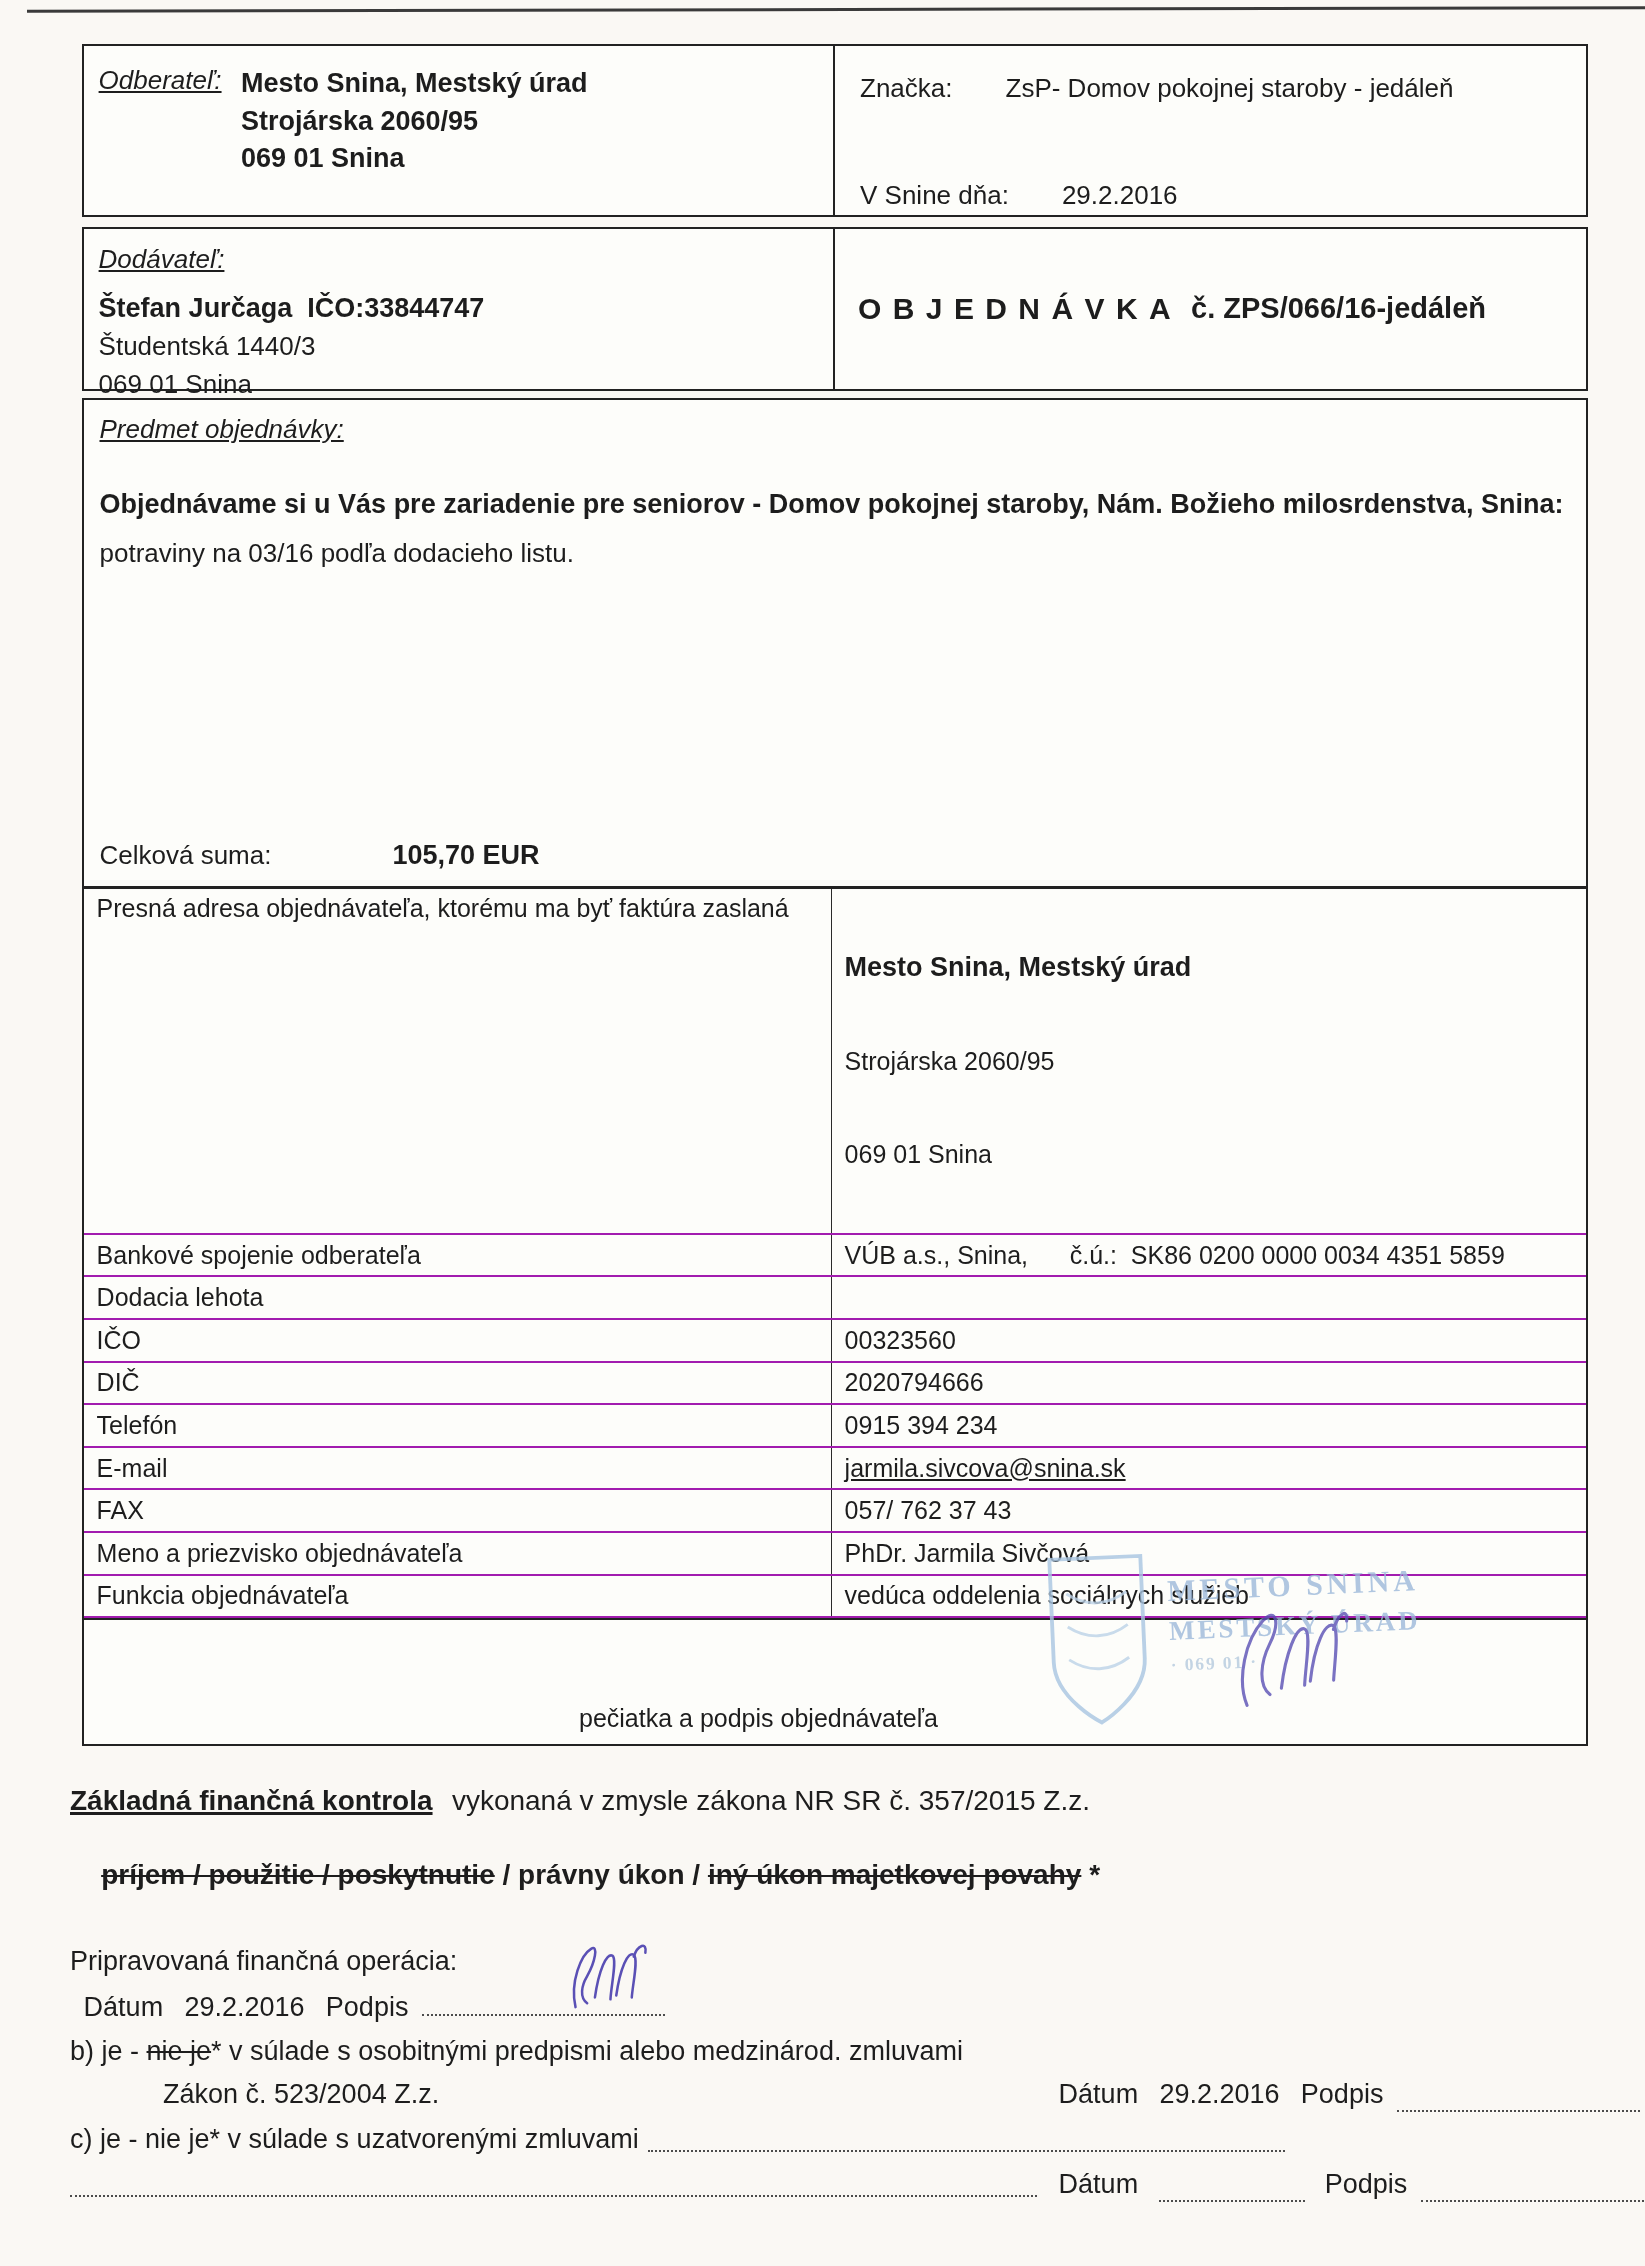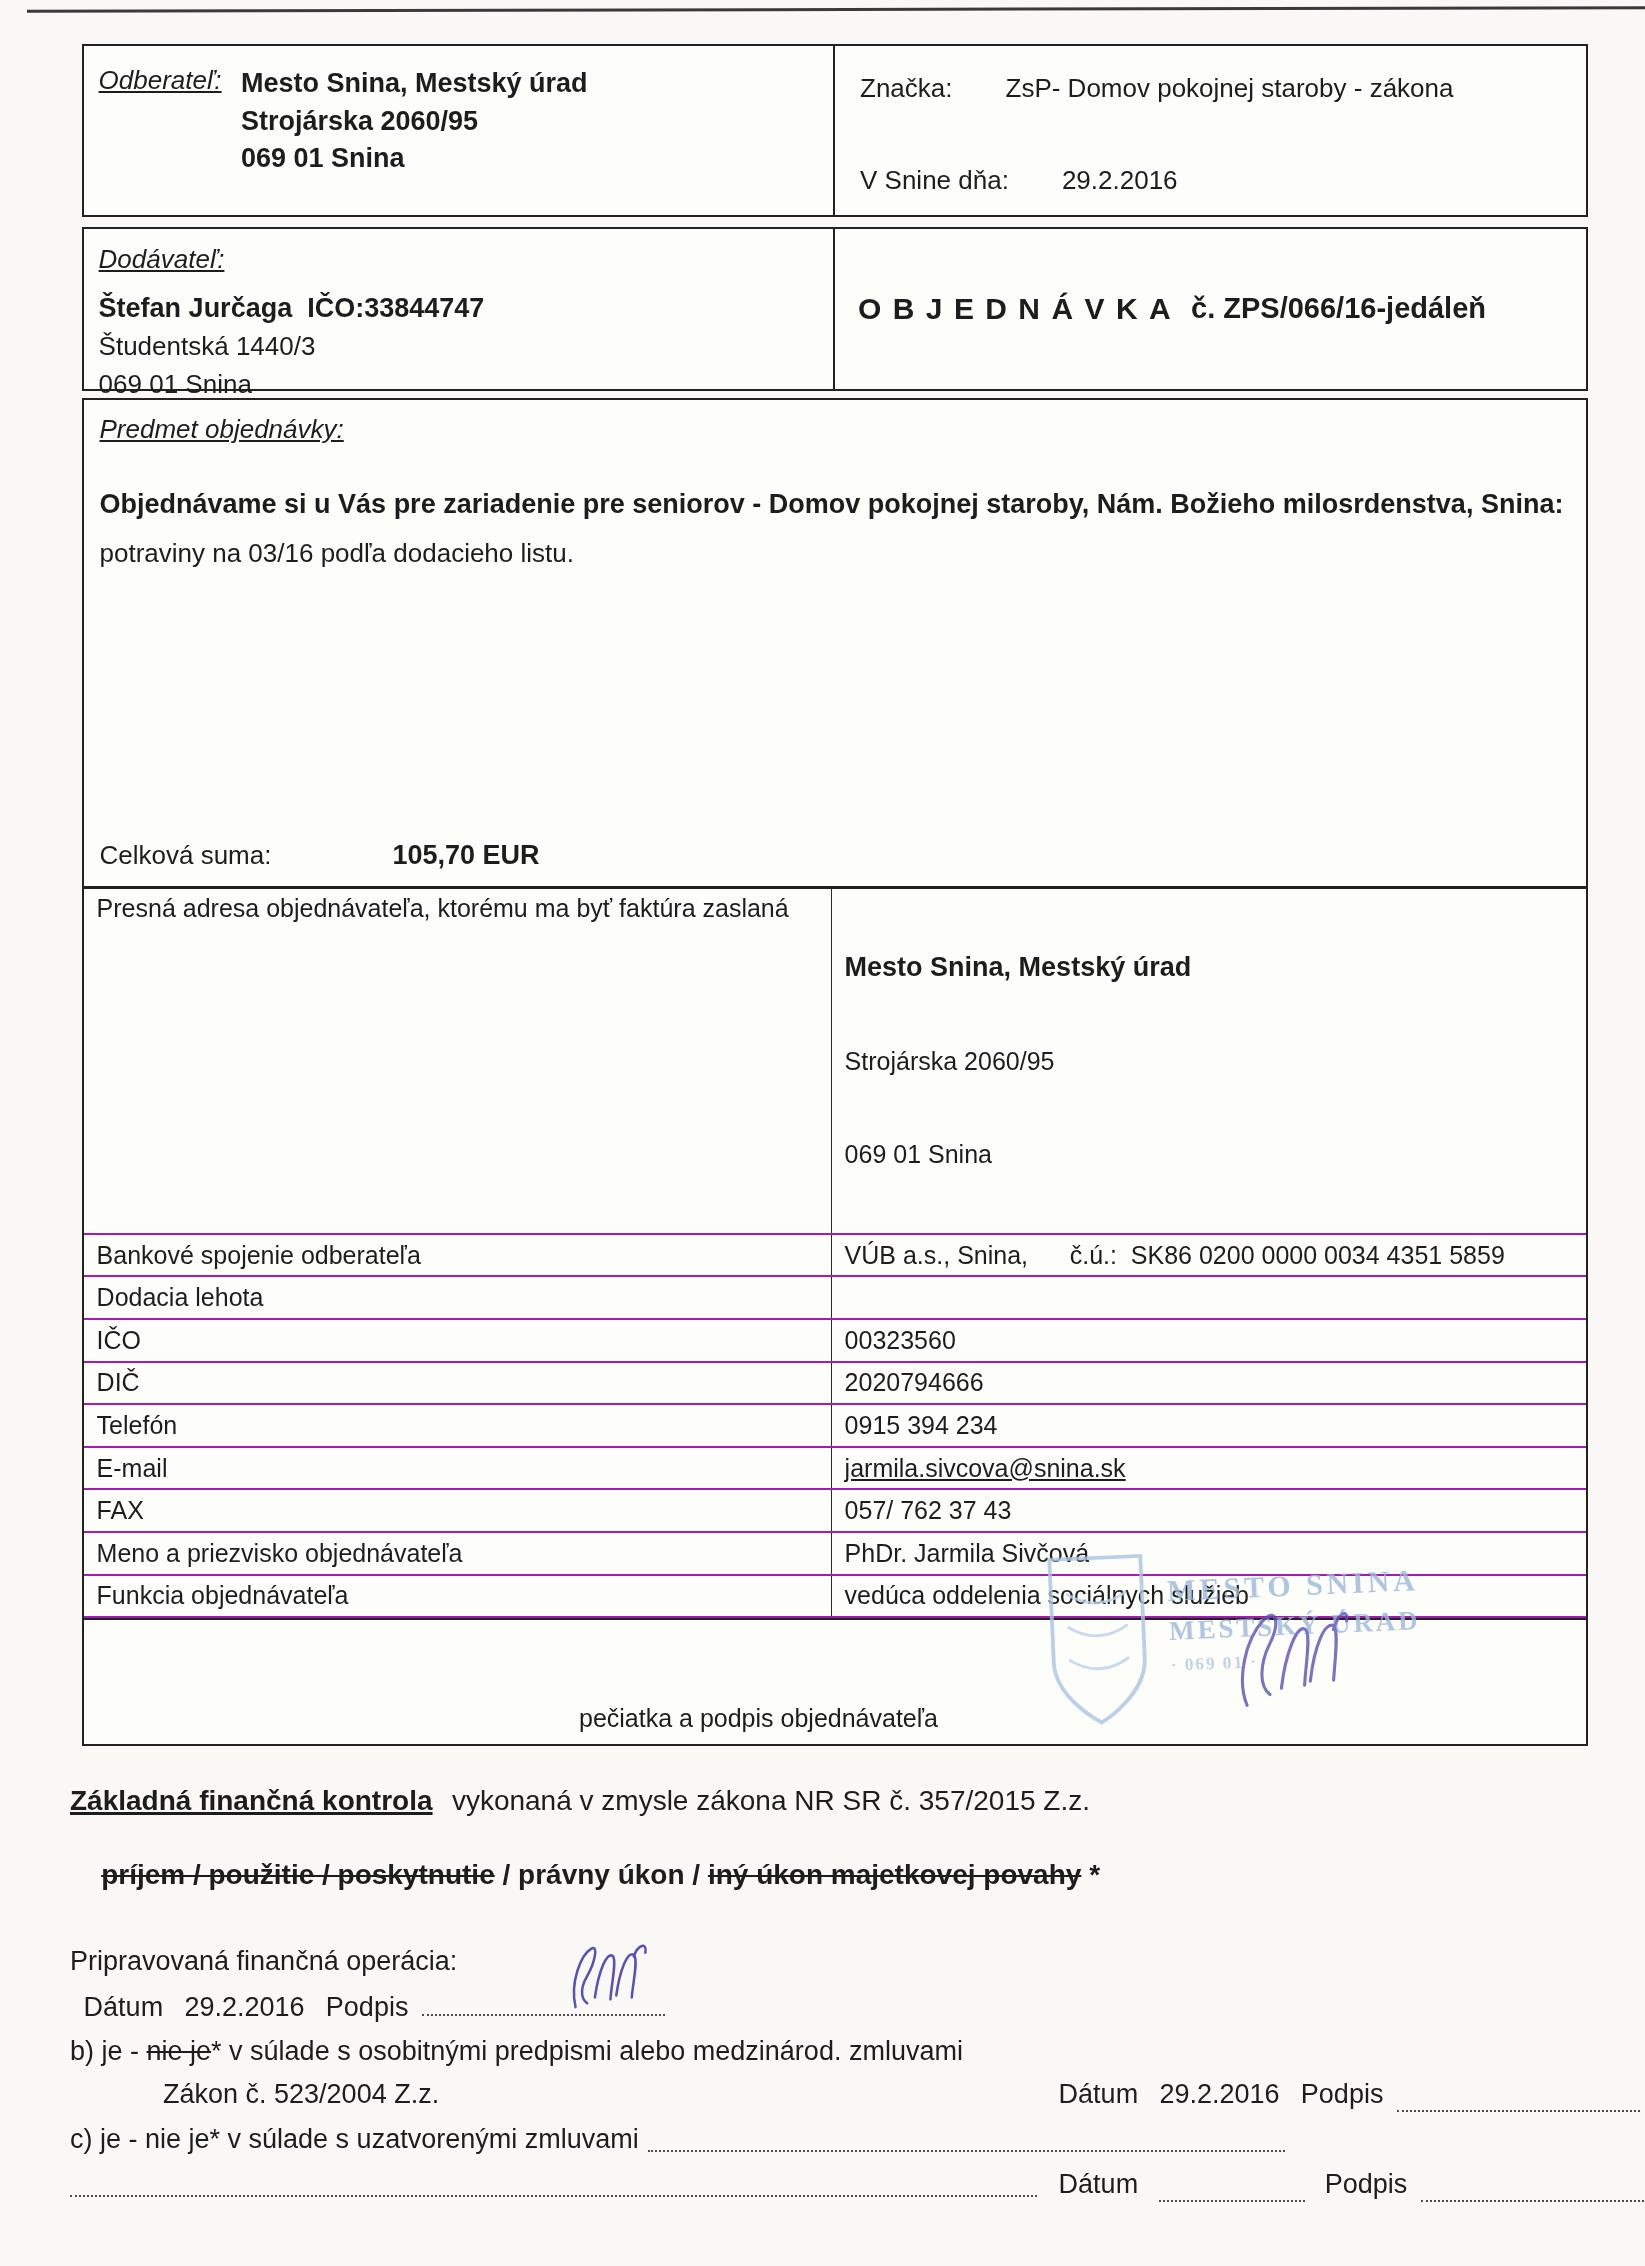--- a/index.html
+++ b/index.html
@@ -20,21 +20,21 @@
   .sec-label{font-style:italic;text-decoration:underline;font-size:26px;white-space:nowrap;}
   .pre{white-space:pre-wrap;}
 
   
   .box1{height:173px;margin-top:44px;}
   .box1 .cell-l{padding:19.4px 0 0 14.6px;display:flex;align-items:flex-start;}
   .addr{margin-left:19.4px;font-weight:bold;font-size:27px;line-height:1.38;}
   .box1 .cell-r{padding:27px 0 0 25px;}
   .kv{display:flex;font-size:26px;}
   .kv .v{margin-left:53px;}
-  .date-row{position:absolute;left:25px;bottom:19px;}
+  .date-row{position:absolute;left:25px;bottom:4px;}
 
   
   .box2{height:164px;margin-top:9.7px;}
   .box2 .cell-l{padding:15.5px 0 0 14.6px;}
   .supplier{margin-top:13.6px;font-size:26px;line-height:1.45;}
   .supplier .b{font-weight:bold;font-size:27px;}
   .box2 .cell-r{display:flex;align-items:center;padding-left:23px;}
   .order-title{font-weight:bold;font-size:30px;letter-spacing:0.38em;white-space:nowrap;}
   .order-no{font-weight:bold;font-size:29px;margin-left:9px;white-space:nowrap;}
 
@@ -101,21 +101,21 @@
     <span class="sec-label">Odberateľ:</span>
     <div class="addr">
       <div>Mesto Snina, Mestský úrad</div>
       <div>Strojárska 2060/95</div>
       <div>069 01 Snina</div>
     </div>
   </div>
   <div class="cell-r">
     <div class="kv">
       <span>Značka:</span>
-      <span class="v">ZsP- Domov pokojnej staroby - zákona</span>
+      <span class="v">ZsP- Domov pokojnej staroby - jedáleň</span>
     </div>
     <div class="kv date-row">
       <span>V Snine dňa:</span>
       <span class="v">29.2.2016</span>
     </div>
   </div>
 </div>
 
 <div class="box box2 split">
   <div class="cell-l">

